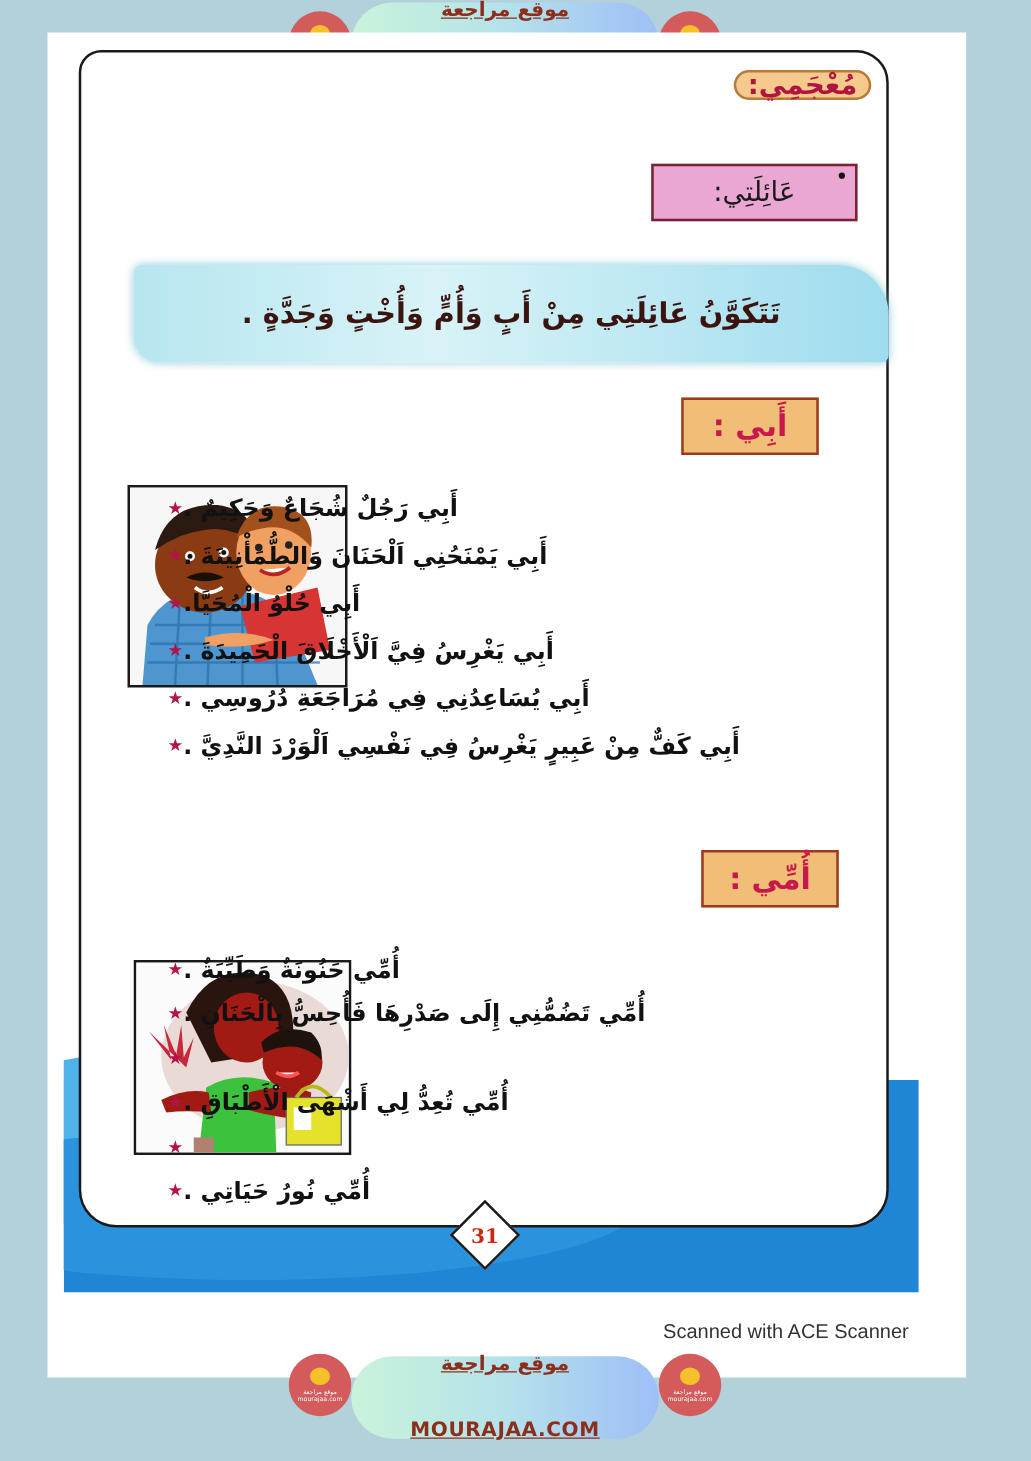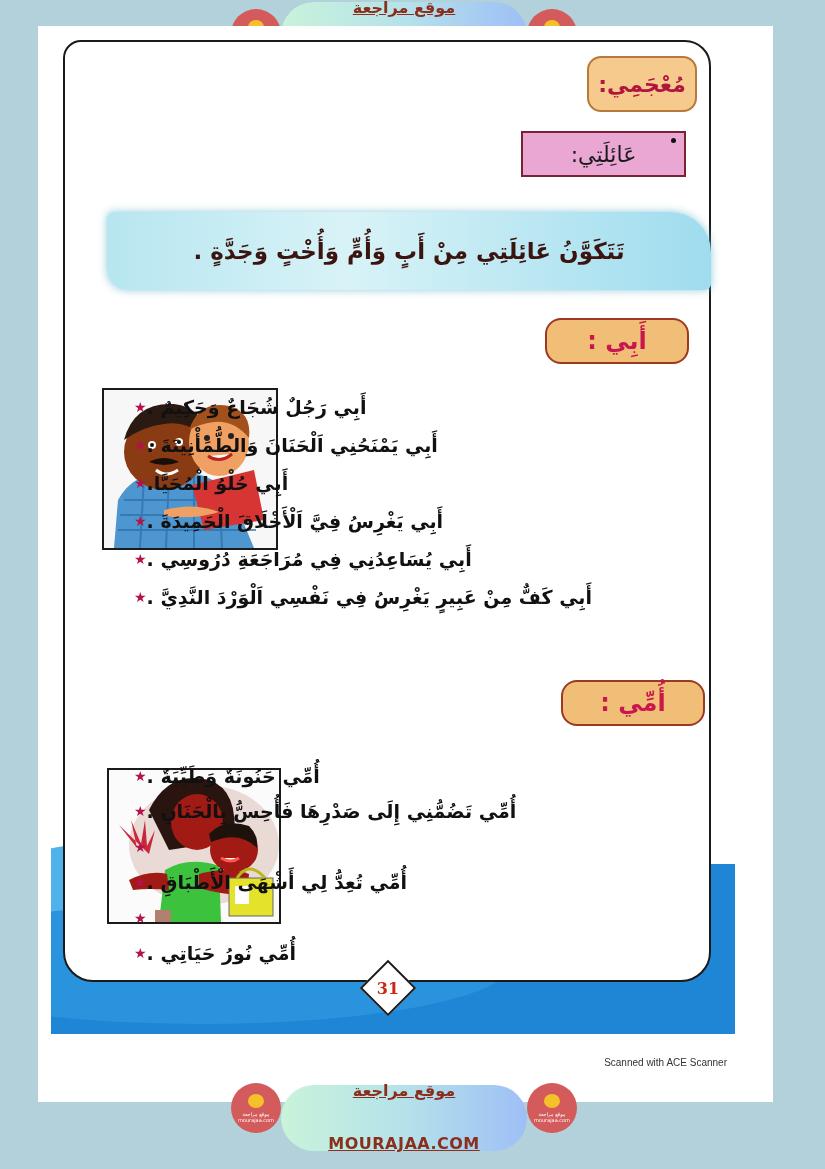--- a/index.html
+++ b/index.html
@@ -49,21 +49,21 @@
     position: absolute; left: 0; top: 0; width: 100%; height: 100%;
     transform: rotate(-45deg);
     display: flex; align-items: center; justify-content: center;
     color: #c62a10; font-family: "DejaVu Serif", serif; font-weight: bold; font-size: 16px;
   }
 
   .ar { direction: rtl; font-family: "DejaVu Sans", sans-serif; }
 
   
   .lex-label {
-    position: absolute; left: 587px; top: 56px; width: 110px; height: 56px;
+    position: absolute; left: 587px; top: 56px; width: 110px; height: 24px;
     background: #f6c98c; border: 2px solid #b87a3a; border-radius: 14px;
     display: flex; align-items: center; justify-content: center;
     color: #b0153f; font-weight: bold; font-size: 22px;
   }
   
   .family-label {
     position: absolute; left: 521px; top: 131px; width: 165px; height: 46px;
     background: #eaa7d4; border: 2px solid #7a2230;
     display: flex; align-items: center; justify-content: center;
     font-size: 22px; color: #1a1a1a;
@@ -75,22 +75,22 @@
   .banner {
     position: absolute; left: 79px; top: 212px; width: 604px; height: 78px;
     background: linear-gradient(90deg, #b7e6f0 0%, #d8f3f7 40%, #9fdcee 100%);
     border-radius: 6px 40px 6px 20px;
     box-shadow: 0 0 8px rgba(120,190,210,0.8);
     display: flex; align-items: center; justify-content: center;
     font-weight: bold; font-size: 23px; color: #3b1410; margin-left: 28px;
   }
   
   .section-label {
-    position: absolute; width: 144px; height: 46px;
-    background: #f1be77; border: 2px solid #9b3a20; border-radius: 16px;
+    position: absolute; width: 110px; height: 46px;
+    background: #f1be77; border: 2px solid #9b3a20; border-radius: 0;
     display: flex; align-items: center; justify-content: center;
     color: #c9174e; font-weight: bold; font-size: 24px;
   }
   .father-label { left: 545px; top: 318px; }
   .mother-label { left: 545px; top: 680px; margin-left: 16px; }
 
   
   .lines {
     position: absolute; right: 137px; width: 560px;
   }
@@ -109,21 +109,21 @@
 
   
   .illus {
     position: absolute; border: 2px solid #1a1a1a; background: #fafafa; overflow: hidden;
   }
   .father-img { left: 102px; top: 388px; width: 176px; height: 162px; }
   .mother-img { left: 107px; top: 768px; width: 174px; height: 156px; }
 
   .scanner-note {
     position: absolute; right: 98px; top: 1057px;
-    font-family: "Liberation Sans", sans-serif; font-size: 10px; color: #333;
+    font-family: "Liberation Sans", sans-serif; font-size: 16px; color: #333;
   }
 
   
   .brand {
     position: absolute; left: 281px; width: 246px; height: 66px;
     border-radius: 33px;
     background: linear-gradient(90deg, #c9f3da 0%, #b5e2ea 50%, #9ebff6 100%);
     display: flex; flex-direction: column; align-items: center; justify-content: center;
     color: #8b2e1c; text-decoration: underline; font-weight: bold;
   }

